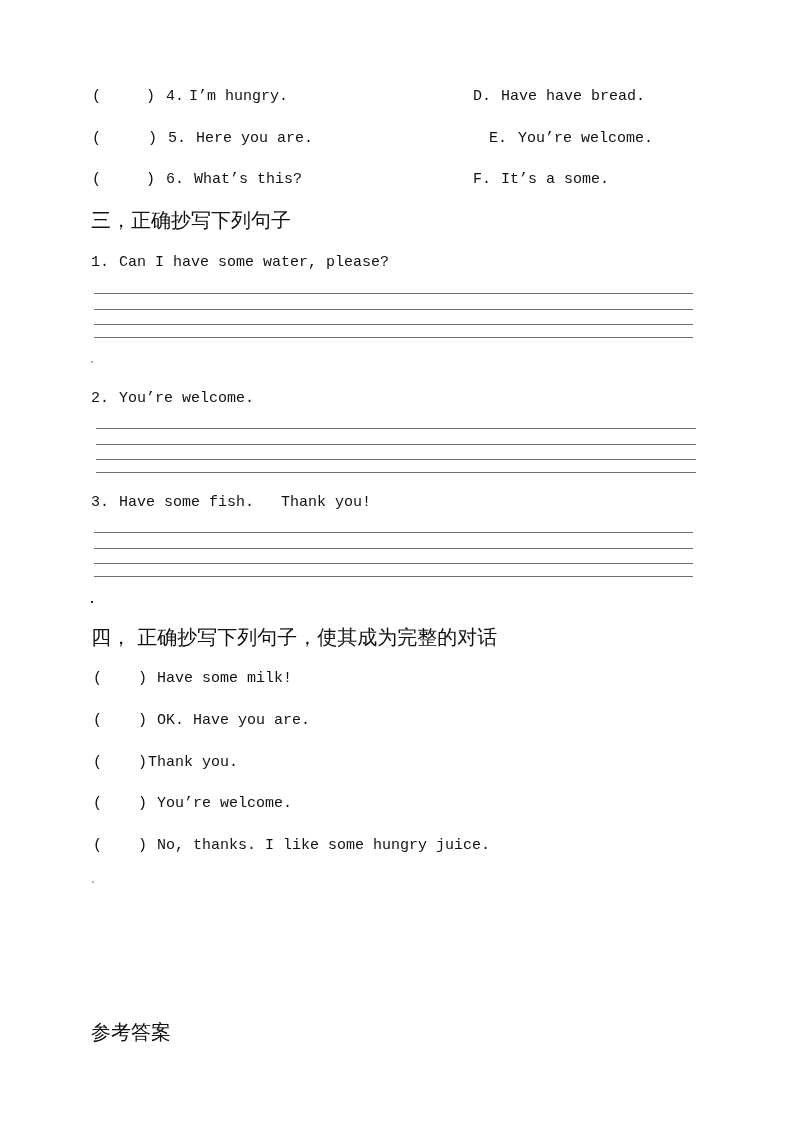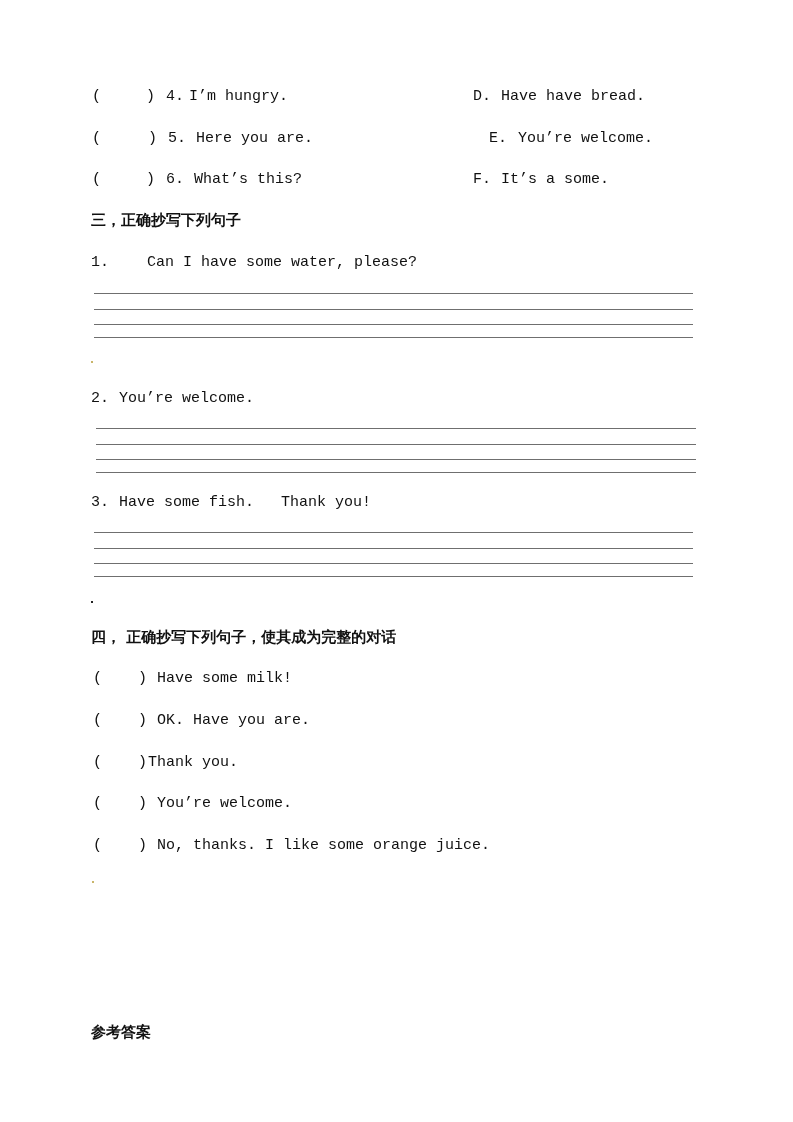--- a/index.html
+++ b/index.html
@@ -3,21 +3,21 @@
 <meta charset="utf-8">
 <style>
   html, body { margin: 0; padding: 0; background: #ffffff; }
   body {
     width: 793px; height: 1122px; position: relative; overflow: hidden;
     font-family: "Liberation Mono", "DejaVu Sans Mono", monospace;
     color: #111111;
   }
   .abs { position: absolute; white-space: pre; }
   .mono { font-family: "Liberation Mono", "DejaVu Sans Mono", monospace; font-size: 15px; line-height: 20px; }
-  .heading { font-family: "DejaVu Sans", "Liberation Sans", sans-serif; font-weight: bold; font-size: 15px; line-height: 22px; letter-spacing: 0px; }
+  .heading { font-family: "DejaVu Sans", "Liberation Sans", sans-serif; font-weight: normal; font-size: 20px; line-height: 22px; letter-spacing: 0px; }
   .rule { position: absolute; height: 1px; background: #6f6f6f; }
   .mark { position: absolute; width: 2px; height: 2px; background: #c9b56a; }
 </style>
 </head>
 <body>
 
 <div>
 
   <span class="abs mono" style="left:92px; top:87px;">(</span>
   <span class="abs mono" style="left:146px; top:87px;">)</span>
@@ -38,21 +38,21 @@
   <span class="abs mono" style="left:166px; top:170px;">6.</span>
   <span class="abs mono" style="left:194px; top:170px;">What’s this?</span>
   <span class="abs mono" style="left:473px; top:170px;">F.</span>
   <span class="abs mono" style="left:501px; top:170px;">It’s a some.</span>
 </div>
 
 <div>
   <span class="abs heading" style="left:91px; top:209px;">三，正确抄写下列句子</span>
 
   <span class="abs mono" style="left:91px; top:253px;">1.</span>
-  <span class="abs mono" style="left:119px; top:253px;margin-left:28px;">Can I have some water, please?</span>
+  <span class="abs mono" style="left:119px; top:253px;">Can I have some water, please?</span>
   <div>
     <div class="rule" style="left:94px; width:599px; top:293px;"></div>
     <div class="rule" style="left:94px; width:599px; top:309px;"></div>
     <div class="rule" style="left:94px; width:599px; top:324px;"></div>
     <div class="rule" style="left:94px; width:599px; top:337px;"></div>
   </div>
   <div class="mark" style="left:91px; top:361px;"></div>
 
   <span class="abs mono" style="left:91px; top:389px;">2.</span>
   <span class="abs mono" style="left:119px; top:389px;">You’re welcome.</span>
@@ -88,20 +88,20 @@
   <span class="abs mono" style="left:93px; top:753px;">(</span>
   <span class="abs mono" style="left:138px; top:753px;">)</span>
   <span class="abs mono" style="left:148px; top:753px;">Thank you.</span>
 
   <span class="abs mono" style="left:93px; top:794px;">(</span>
   <span class="abs mono" style="left:138px; top:794px;">)</span>
   <span class="abs mono" style="left:157px; top:794px;">You’re welcome.</span>
 
   <span class="abs mono" style="left:93px; top:836px;">(</span>
   <span class="abs mono" style="left:138px; top:836px;">)</span>
-  <span class="abs mono" style="left:157px; top:836px;">No, thanks. I like some orange juice.</span>
+  <span class="abs mono" style="left:157px; top:836px;">No, thanks. I like some hungry juice.</span>
 
   <div class="mark" style="left:92px; top:881px;"></div>
 </div>
 
 <div>
   <span class="abs heading" style="left:91px; top:1021px;">参考答案</span>
 </div>
 
 </body></html>

